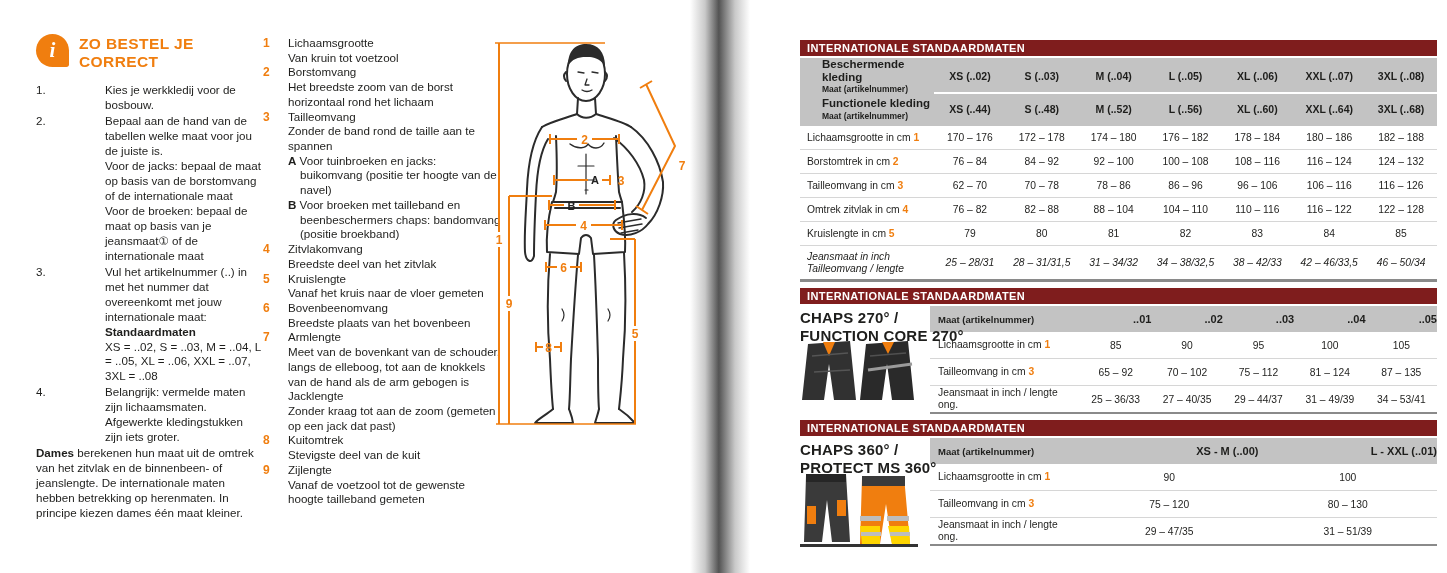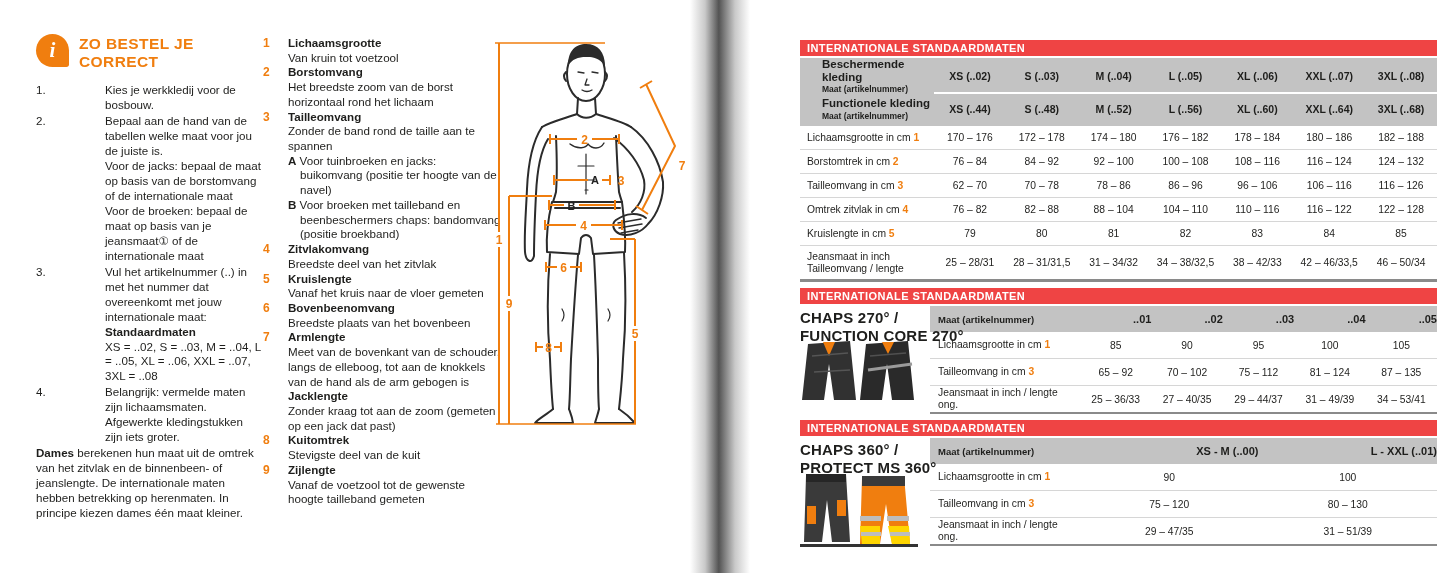--- a/index.html
+++ b/index.html
@@ -16,32 +16,32 @@
   .step-num{width:26px;flex:none;}
   .step-body{flex:1;}
   .step-body .pline{display:block;margin-left:43px;}
   .b{font-weight:bold;}
   .dames{font-size:11.6px;line-height:1.29;margin-top:1px;}
   
   .measure-col{position:absolute;left:263px;top:36px;width:238px;font-size:11.6px;line-height:1.27;}
   .m-item{display:flex;}
   .m-num{width:25px;flex:none;color:#F07E0F;font-weight:800;font-size:12px;}
   .m-body{flex:1;}
-  .m-title{font-weight:bold;display:block;}
+  .m-title{font-weight:normal;display:block;}
   .m-desc{display:block;}
   .m-sub{display:block;padding-left:12px;text-indent:-12px;}
   
   .figure{position:absolute;left:478px;top:24px;}
   
   .gutter{position:absolute;left:690px;top:0;width:60px;height:573px;
     background:linear-gradient(90deg, rgba(40,40,40,0) 0%, rgba(40,40,40,.25) 25%,
                rgba(40,40,40,.8) 48%, rgba(40,40,40,.25) 75%, rgba(40,40,40,0) 100%);}
   
   .tables{position:absolute;left:800px;top:40px;width:637px;}
-  .bar{background:#ef4444;color:#fff;font-weight:700;font-size:11px;line-height:16px;
+  .bar{background:#7f1d1d;color:#fff;font-weight:700;font-size:11px;line-height:16px;
        height:16px;letter-spacing:.4px;padding-left:7px;}
   
   .t1-header{background:#C3C3C3;position:relative;margin-top:2px;}
   .t1-hrow{display:grid;grid-template-columns:134px repeat(7,1fr);align-items:center;height:34px;}
   .hlabel{padding-left:22px;}
   .hlabel .l1{display:block;font-weight:700;font-size:11.5px;line-height:1.15;}
   .hlabel .l2{display:block;font-weight:700;font-size:8.5px;}
   .hsize{text-align:center;font-weight:700;font-size:10.5px;}
   .t1-sep{position:absolute;left:134px;right:0;top:34px;height:2px;background:#fff;}
   .trow{display:grid;grid-template-columns:134px repeat(7,1fr);align-items:center;
@@ -330,21 +330,21 @@
       <div class="trow">
         <span class="rlabel"><span>Kruislengte in cm</span> <b class="rnum">5</b></span>
         <span class="rval">79</span>
         <span class="rval">80</span>
         <span class="rval">81</span>
         <span class="rval">82</span>
         <span class="rval">83</span>
         <span class="rval">84</span>
         <span class="rval">85</span>
       </div>
-      <div class="trow tall" style="border-bottom:none;">
+      <div class="trow tall" style="border-bottom:none;font-style:italic;">
         <span class="rlabel">
           <span style="display:block">Jeansmaat in inch</span>
           <span style="display:block">Tailleomvang / lengte</span>
         </span>
         <span class="rval">25 – 28/31</span>
         <span class="rval">28 – 31/31,5</span>
         <span class="rval">31 – 34/32</span>
         <span class="rval">34 – 38/32,5</span>
         <span class="rval">38 – 42/33</span>
         <span class="rval">42 – 46/33,5</span>

